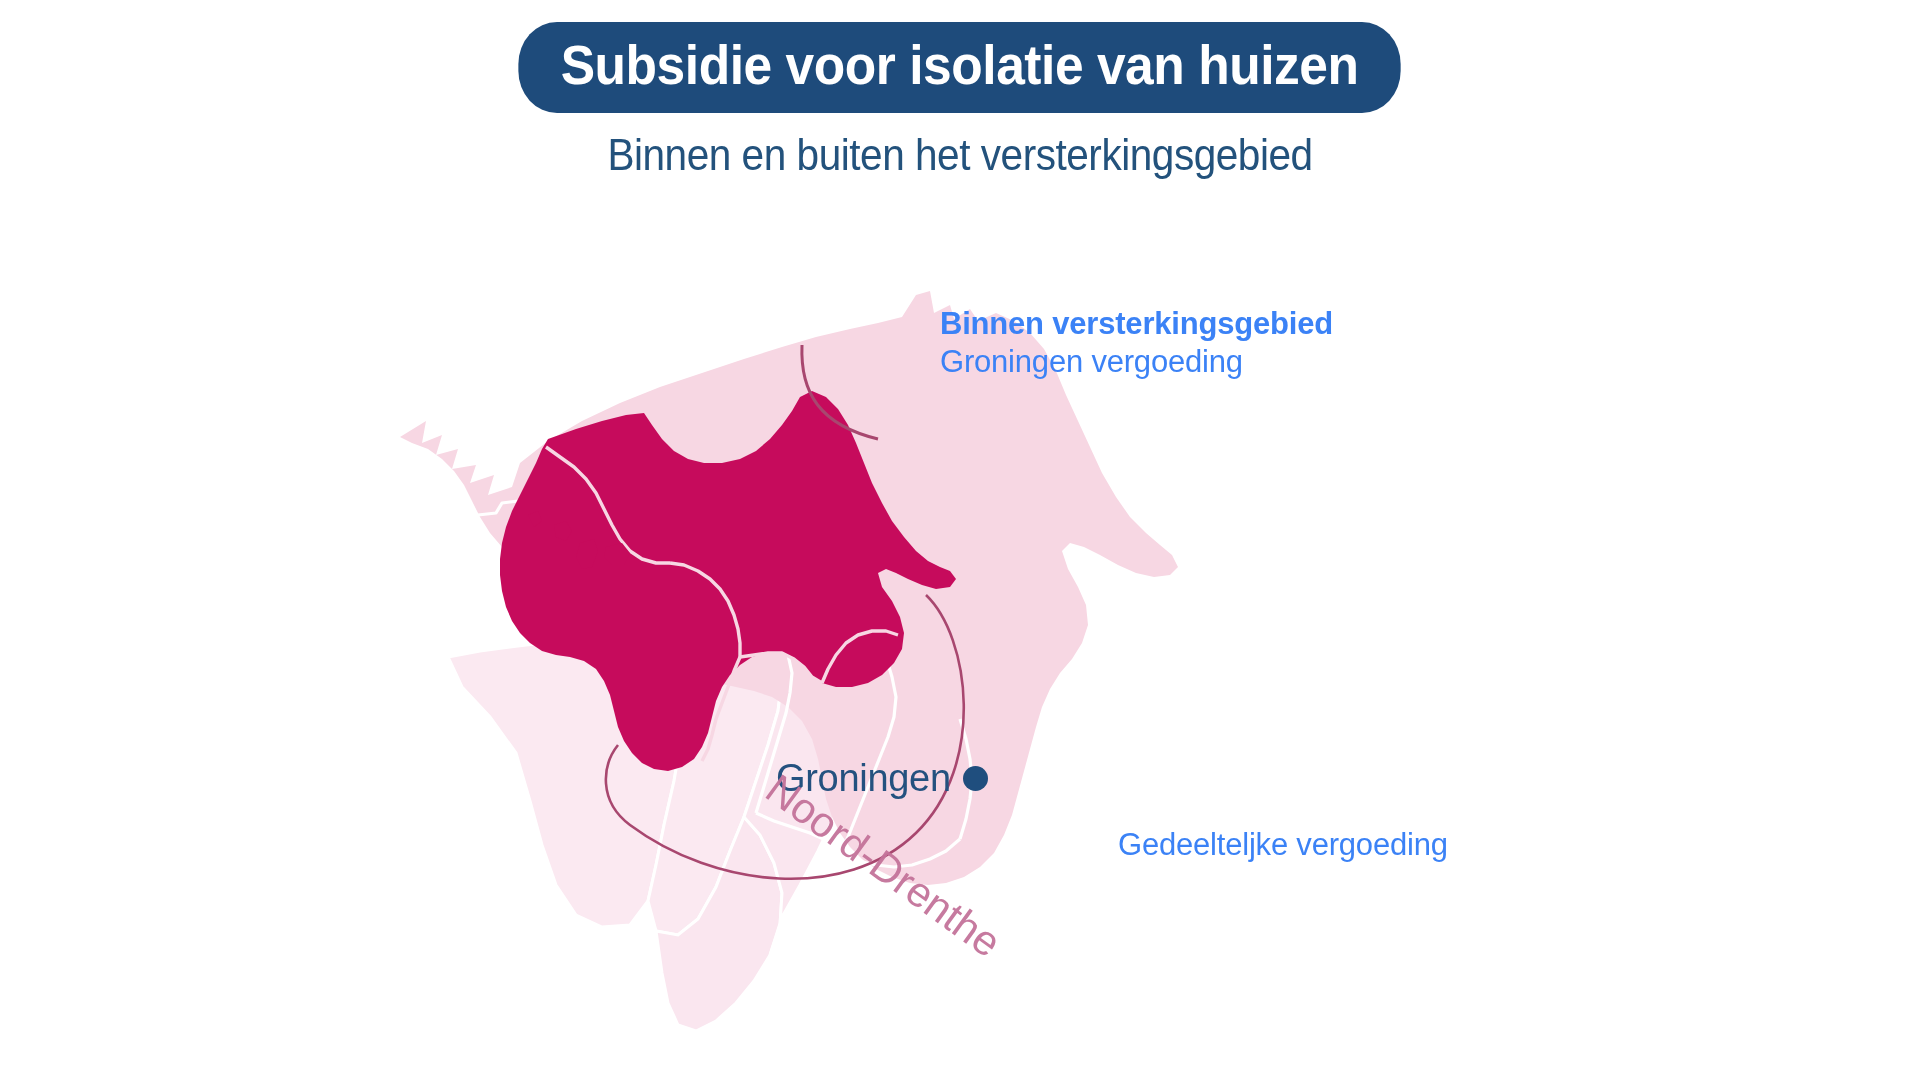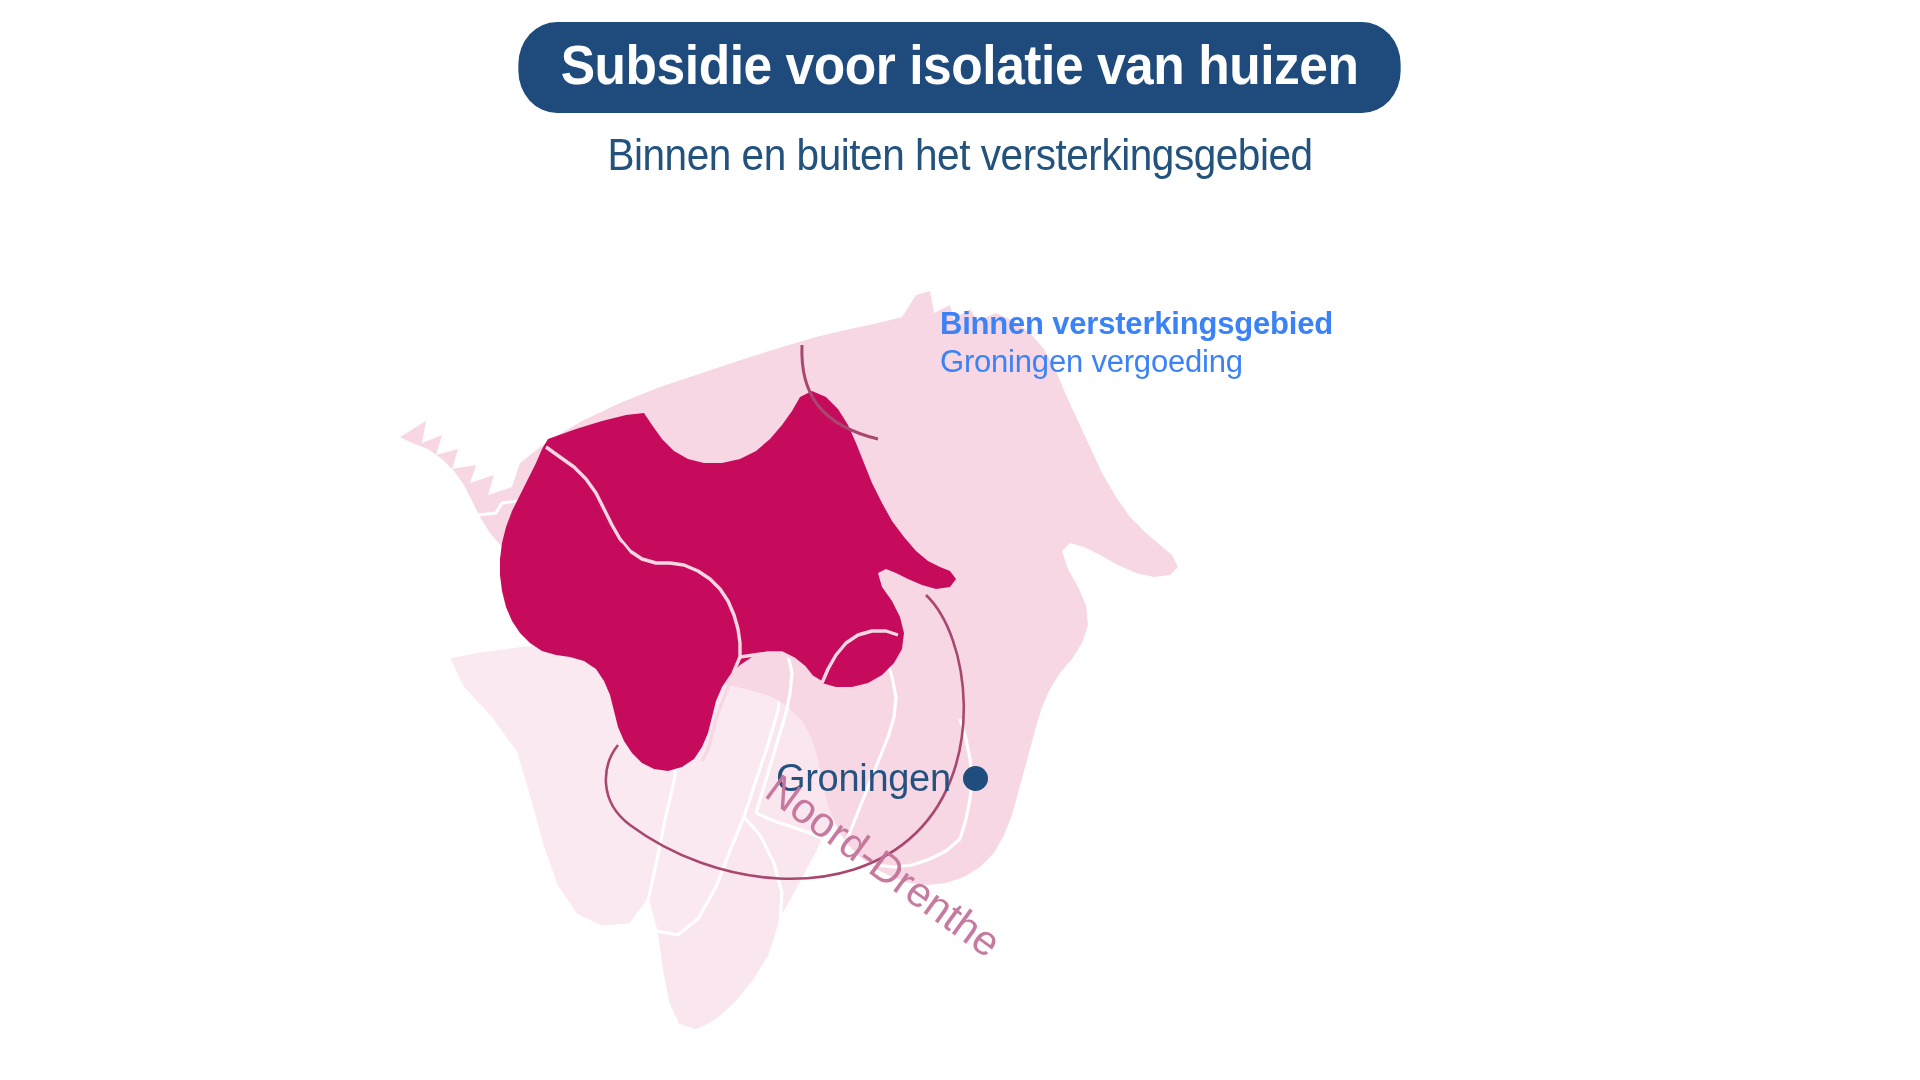--- a/index.html
+++ b/index.html
@@ -260,15 +260,16 @@
 
     <div id="region-label">Noord-Drenthe</div>
   </div>
 
   <div class="annot" id="annot-binnen">
     <div class="annot-title">Binnen versterkingsgebied</div>
     <div class="annot-sub">Groningen vergoeding</div>
   </div>
 
   <div class="annot" id="annot-buiten">
+    <div class="annot-sub">Gedeelteljke vergoeding</div>
   </div>
 
 </div>
 
 </body></html>

